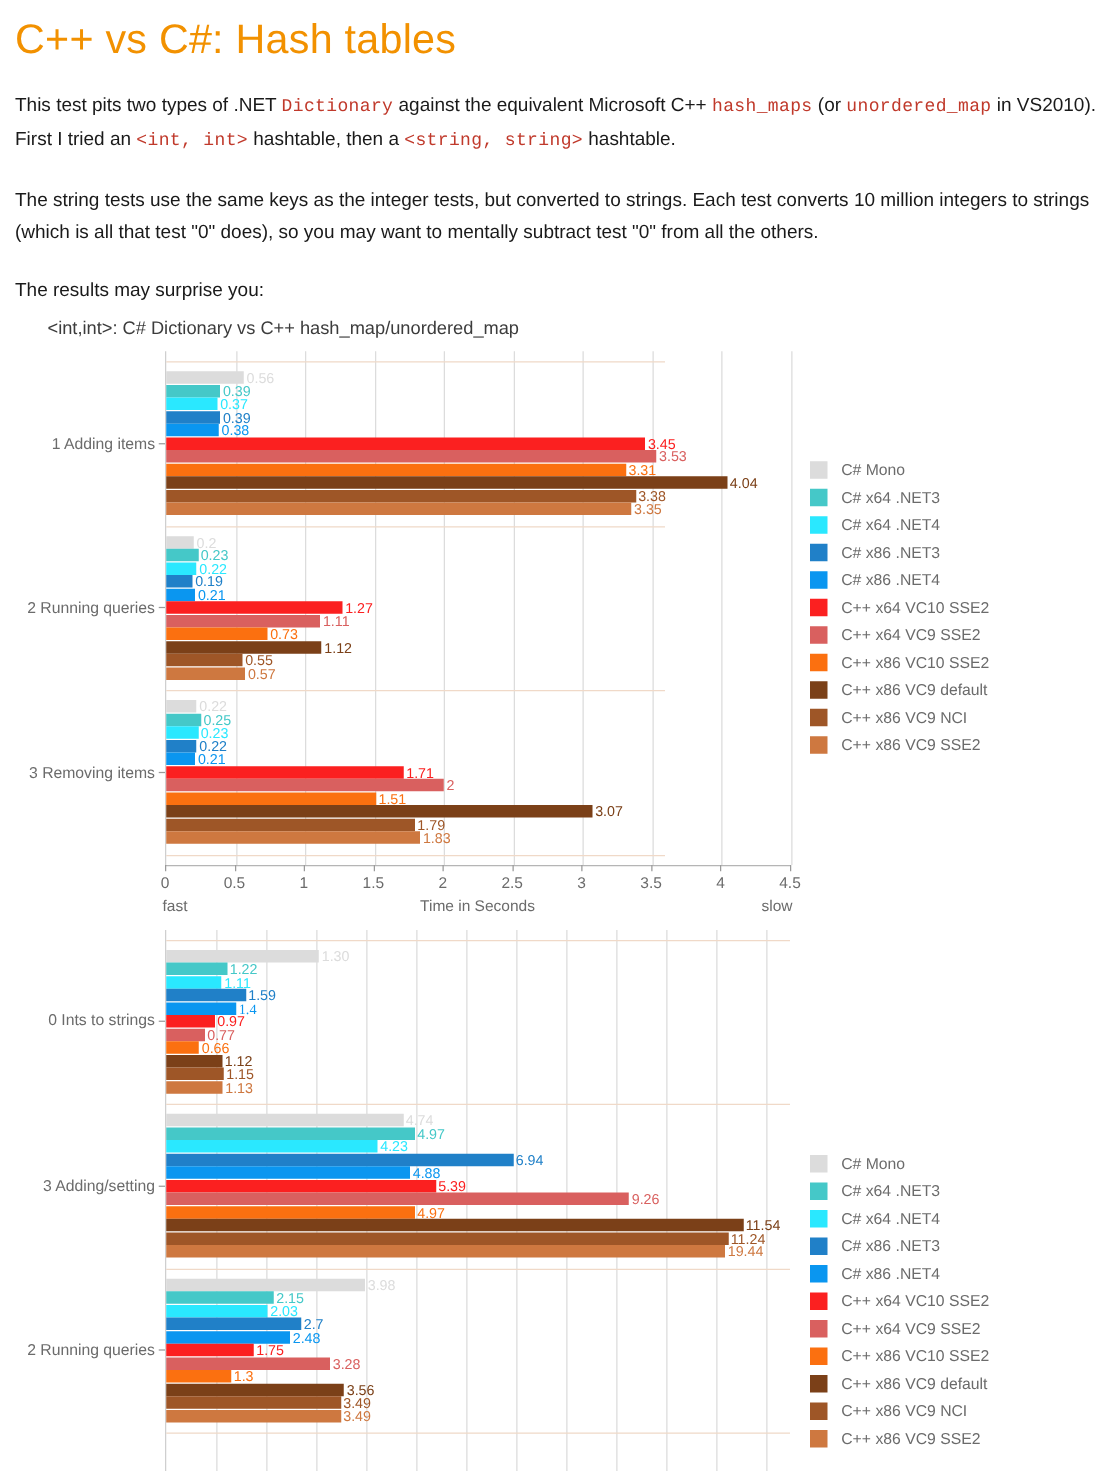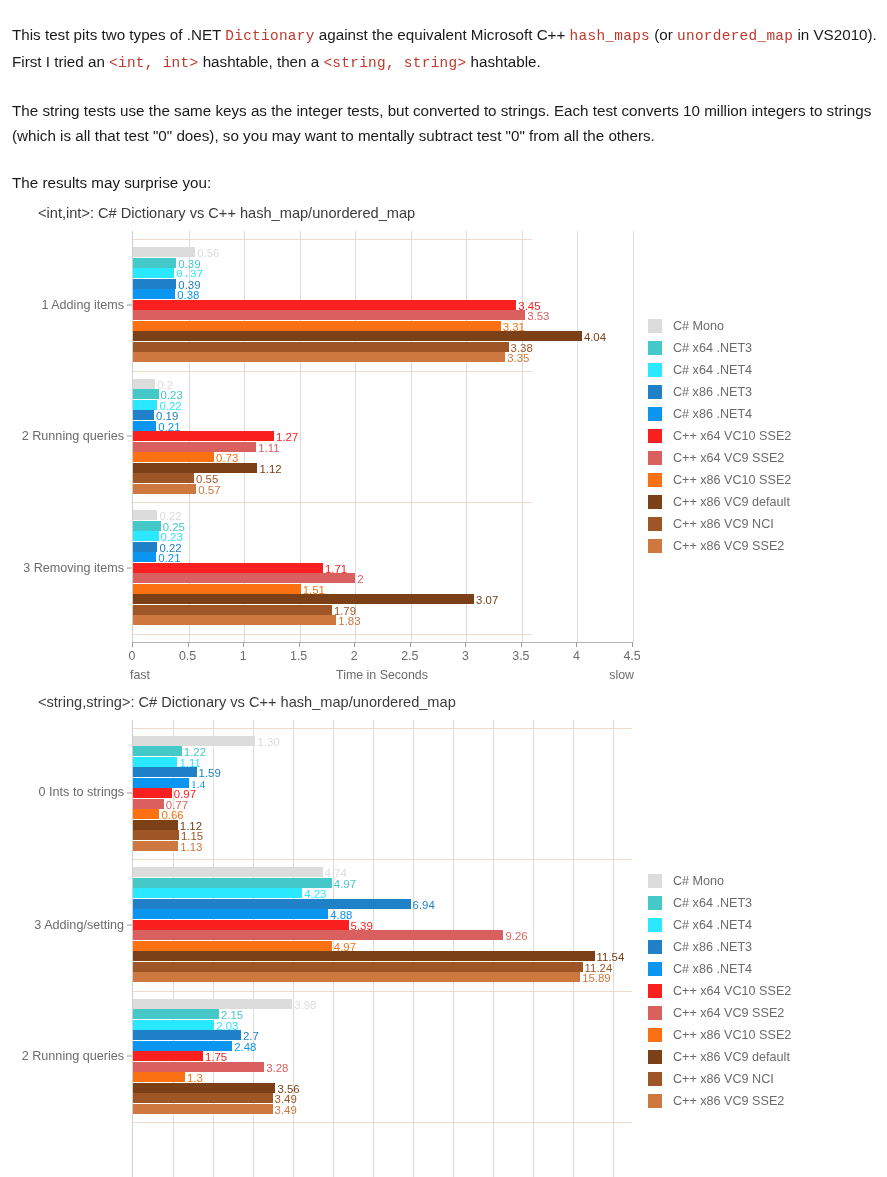--- a/index.html
+++ b/index.html
@@ -131,20 +131,21 @@
     width: 14px; height: 14px;
     margin-right: 11px;
     flex: 0 0 14px;
   }
 </style>
 </head>
 <body>
 
 <div class="page">
 
+  <h1 class="page-title">C++ vs C#: Hash tables</h1>
 
   <div>
     <p class="para"><span>This test pits two types of .NET </span><code class="code">Dictionary</code><span> against the equivalent Microsoft C++ </span><code class="code">hash_maps</code><span> (or </span><code class="code">unordered_map</code><span> in VS2010). First I tried an </span><code class="code">&lt;int, int&gt;</code><span> hashtable, then a </span><code class="code">&lt;string, string&gt;</code><span> hashtable.</span></p>
     <p class="para"><span>The string tests use the same keys as the integer tests, but converted to strings. Each test converts 10 million integers to strings (which is all that test "0" does), so you may want to mentally subtract test "0" from all the others.</span></p>
     <p class="para"><span>The results may surprise you:</span></p>
   </div>
 
   <div class="chart-block" id="chart-0">
       <div class="chart-title" style="padding-left: 28px;">&lt;int,int&gt;: C# Dictionary vs C++ hash_map/unordered_map</div>
       <div class="chart-body" style="margin-top: 10px;">
@@ -165,21 +166,21 @@
           <div class="gridline" style="left: 333.333px;"></div>
           <div class="gridline" style="left: 388.889px;"></div>
           <div class="gridline" style="left: 444.444px;"></div>
           <div class="gridline" style="left: 500px;"></div>
           <div class="groupsep" style="top: 8px;"></div>
           <div class="bar" title="C# Mono: 0.56" style="left: 0px; top: 16px; width: 62.2222px; background: rgb(220, 220, 220);"></div>
           <div class="bar-val" style="left: 64.2222px; top: 17px; color: rgb(220, 220, 220);">0.56</div>
           <div class="bar" title="C# x64 .NET3: 0.39" style="left: 0px; top: 26.5px; width: 43.3333px; background: rgb(69, 200, 200);"></div>
           <div class="bar-val" style="left: 45.3333px; top: 27.5px; color: rgb(69, 200, 200);">0.39</div>
           <div class="bar" title="C# x64 .NET4: 0.37" style="left: 0px; top: 37px; width: 41.1111px; background: rgb(42, 232, 255);"></div>
-          <div class="bar-val" style="left: 43.1111px; top: 38px; color: rgb(42, 232, 255); font-family: Liberation Mono, monospace;">0.37</div>
+          <div class="bar-val" style="left: 43.1111px; top: 38px; color: rgb(42, 232, 255);">0.37</div>
           <div class="bar" title="C# x86 .NET3: 0.39" style="left: 0px; top: 47.5px; width: 43.3333px; background: rgb(32, 128, 200);"></div>
           <div class="bar-val" style="left: 45.3333px; top: 48.5px; color: rgb(32, 128, 200);">0.39</div>
           <div class="bar" title="C# x86 .NET4: 0.38" style="left: 0px; top: 58px; width: 42.2222px; background: rgb(10, 150, 240);"></div>
           <div class="bar-val" style="left: 44.2222px; top: 59px; color: rgb(10, 150, 240);">0.38</div>
           <div class="bar" title="C++ x64 VC10 SSE2: 3.45" style="left: 0px; top: 68.5px; width: 383.333px; background: rgb(251, 32, 32);"></div>
           <div class="bar-val" style="left: 385.333px; top: 69.5px; color: rgb(251, 32, 32);">3.45</div>
           <div class="bar" title="C++ x64 VC9 SSE2: 3.53" style="left: 0px; top: 79px; width: 392.222px; background: rgb(217, 96, 95);"></div>
           <div class="bar-val" style="left: 394.222px; top: 80px; color: rgb(217, 96, 95);">3.53</div>
           <div class="bar" title="C++ x86 VC10 SSE2: 3.31" style="left: 0px; top: 89.5px; width: 367.778px; background: rgb(251, 112, 16);"></div>
           <div class="bar-val" style="left: 369.778px; top: 90.5px; color: rgb(251, 112, 16);">3.31</div>
@@ -305,21 +306,20 @@
           <span class="legend-swatch" style="background: rgb(158, 86, 39);"></span>
           <span>C++ x86 VC9 NCI</span>
         </div>
         <div class="legend-row">
           <span class="legend-swatch" style="background: rgb(206, 120, 64);"></span>
           <span>C++ x86 VC9 SSE2</span>
         </div>
       </div>
     </div>
   <div class="chart-block" id="chart-1">
-      <div class="chart-title" style="padding-left: 28px;">&lt;string,string&gt;: C# Dictionary vs C++ hash_map/unordered_map</div>
       <div class="chart-body" style="margin-top: 10px;">
         <div class="cat-axis" style="height: 542px;">
           <div class="cat-label" style="top: 72px;">0 Ints to strings</div>
           <div class="cat-tick" style="top: 73.75px;"></div>
           <div class="cat-label" style="top: 205.25px;">3 Adding/setting</div>
           <div class="cat-tick" style="top: 205.25px;"></div>
           <div class="cat-label" style="top: 336.75px;">2 Running queries</div>
           <div class="cat-tick" style="top: 336.75px;"></div>
         </div>
         <div class="plot" style="width: 500px; height: 542px;">
@@ -373,21 +373,21 @@
           <div class="bar-val" style="left: 217.6px; top: 201px; color: rgb(251, 32, 32);">5.39</div>
           <div class="bar" title="C++ x64 VC9 SSE2: 9.26" style="left: 0px; top: 210.5px; width: 370.4px; background: rgb(217, 96, 95);"></div>
           <div class="bar-val" style="left: 372.4px; top: 211.5px; color: rgb(217, 96, 95);">9.26</div>
           <div class="bar" title="C++ x86 VC10 SSE2: 4.97" style="left: 0px; top: 221px; width: 198.8px; background: rgb(251, 112, 16);"></div>
           <div class="bar-val" style="left: 200.8px; top: 222px; color: rgb(251, 112, 16);">4.97</div>
           <div class="bar" title="C++ x86 VC9 default: 11.54" style="left: 0px; top: 231.5px; width: 461.6px; background: rgb(123, 64, 24);"></div>
           <div class="bar-val" style="left: 463.6px; top: 232.5px; color: rgb(123, 64, 24);">11.54</div>
           <div class="bar" title="C++ x86 VC9 NCI: 11.24" style="left: 0px; top: 242px; width: 449.6px; background: rgb(158, 86, 39);"></div>
           <div class="bar-val" style="left: 451.6px; top: 243px; color: rgb(158, 86, 39);">11.24</div>
           <div class="bar" title="C++ x86 VC9 SSE2: 11.18" style="left: 0px; top: 252.5px; width: 447.2px; background: rgb(206, 120, 64);"></div>
-          <div class="bar-val" style="left: 449.2px; top: 253.5px; color: rgb(206, 120, 64);">15.89</div>
+          <div class="bar-val" style="left: 449.2px; top: 253.5px; color: rgb(206, 120, 64);">19.44</div>
           <div class="groupsep" style="top: 271px;"></div>
           <div class="bar" title="C# Mono: 3.98" style="left: 0px; top: 279px; width: 159.2px; background: rgb(220, 220, 220);"></div>
           <div class="bar-val" style="left: 161.2px; top: 280px; color: rgb(220, 220, 220);">3.98</div>
           <div class="bar" title="C# x64 .NET3: 2.15" style="left: 0px; top: 289.5px; width: 86px; background: rgb(69, 200, 200);"></div>
           <div class="bar-val" style="left: 88px; top: 290.5px; color: rgb(69, 200, 200);">2.15</div>
           <div class="bar" title="C# x64 .NET4: 2.03" style="left: 0px; top: 300px; width: 81.2px; background: rgb(42, 232, 255);"></div>
           <div class="bar-val" style="left: 83.2px; top: 301px; color: rgb(42, 232, 255);">2.03</div>
           <div class="bar" title="C# x86 .NET3: 2.7" style="left: 0px; top: 310.5px; width: 108px; background: rgb(32, 128, 200);"></div>
           <div class="bar-val" style="left: 110px; top: 311.5px; color: rgb(32, 128, 200);">2.7</div>
           <div class="bar" title="C# x86 .NET4: 2.48" style="left: 0px; top: 321px; width: 99.2px; background: rgb(10, 150, 240);"></div>

